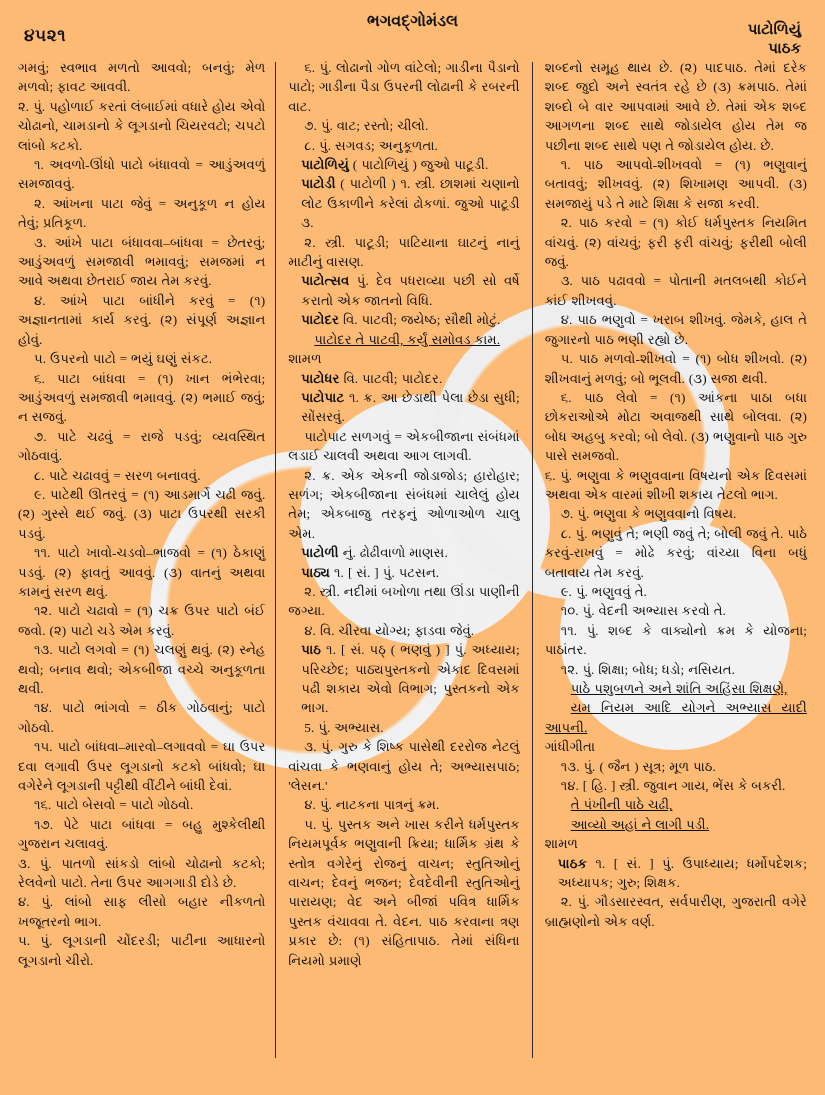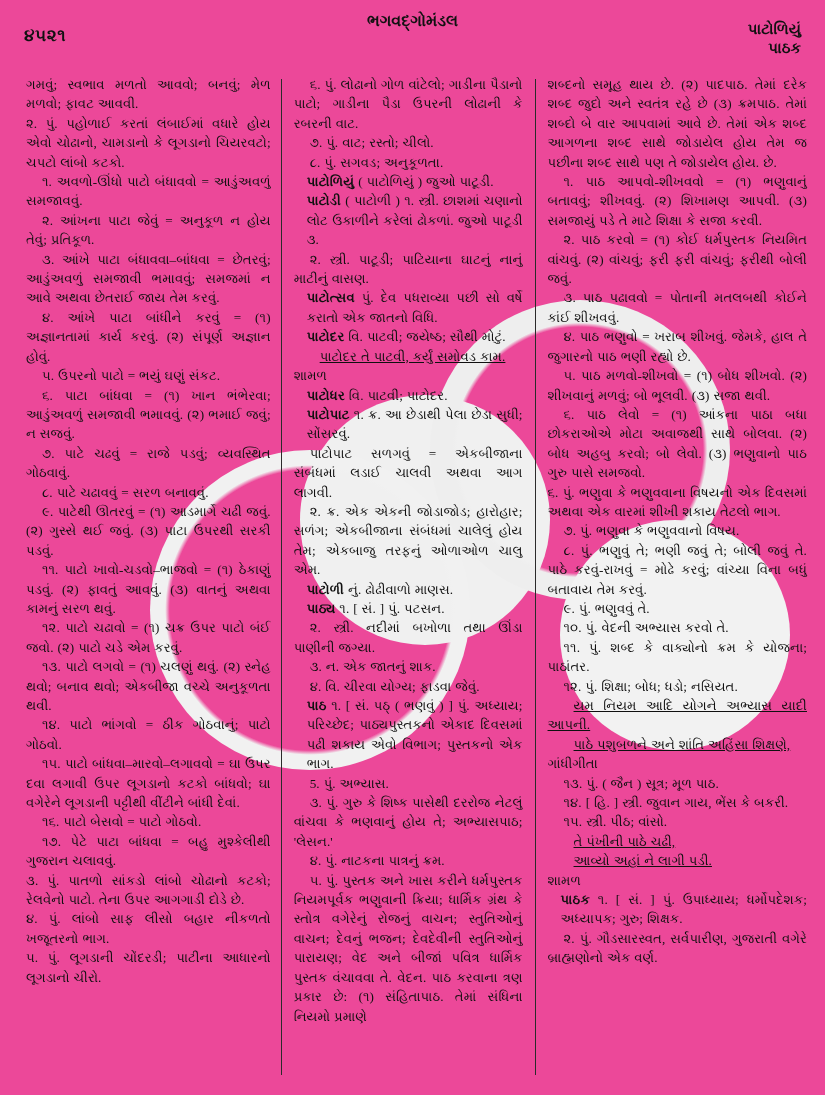--- a/index.html
+++ b/index.html
@@ -7,21 +7,21 @@
     padding: 0;
     background: #ffffff;
   }
   body {
     font-family: "Liberation Serif", "DejaVu Serif", serif;
   }
   #page {
     position: relative;
     width: 825px;
     height: 1095px;
-    background: #ec4899;
+    background: #fdba74;
     overflow: hidden;
     box-sizing: border-box;
   }
   
   .watermark {
     position: absolute;
     border-radius: 50%;
     background: #f0f0f0;
     pointer-events: none;
     z-index: 0;
@@ -70,24 +70,23 @@
   .hdr-right .hw {
     display: block;
     font-size: 15px;
     font-weight: bold;
     color: #111;
   }
 
   
   .columns {
     display: flex;
-    padding: 0 18px 0 26px;
+    padding: 0 18px 0 18px;
     box-sizing: border-box;
     height: 1010px;
-    margin-top: 17px;
   }
   .col {
     box-sizing: border-box;
     position: relative;
   }
   .col-1 { width: 258px; padding-right: 10px; }
   .col-2 { width: 256px; padding: 0 12px; }
   .col-3 { width: 275px; padding-left: 12px; }
   .col-rule {
     width: 1px;
@@ -193,21 +192,20 @@
           <p class="p-entry"><span class="hw">પાટોદર</span><span> વિ. પાટવી; જયેષ્ઠ; સૌથી મોટું.</span></p>
           <p class="verse">પાટોદર તે પાટવી, કર્યું સમોવડ કામ.</p>
           <p class="cite">શામળ</p>
           <p class="p-entry"><span class="hw">પાટોધર</span><span> વિ. પાટવી; પાટોદર.</span></p>
           <p class="p-entry"><span class="hw">પાટોપાટ</span><span> ૧. ક્ર. આ છેડાથી પેલા છેડા સુધી; સોંસરવું.</span></p>
           <p class="p-ind">પાટોપાટ સળગવું = એકબીજાના સંબંધમાં લડાઈ ચાલવી અથવા આગ લાગવી.</p>
           <p class="p-ind">૨. ક્ર. એક એકની જોડાજોડ; હારોહાર; સળંગ; એકબીજાના સંબંધમાં ચાલેલું હોય તેમ; એકબાજુ તરફનું ઓળાઓળ ચાલુ એમ.</p>
           <p class="p-entry"><span class="hw">પાટોળી</span><span> નું. ઢોઢીવાળો માણસ.</span></p>
           <p class="p-entry"><span class="hw">પાઠ્ય</span><span> ૧. [ સં. ] પું. પટસન.</span></p>
           <p class="p-ind">૨. સ્ત્રી. નદીમાં બખોળા તથા ઊંડા પાણીની જગ્યા.</p>
-          <p class="p-ind">૩. ન. એક જાતનું શાક.</p>
           <p class="p-ind">૪. વિ. ચીરવા યોગ્ય; ફાડવા જેવું.</p>
           <p class="p-entry"><span class="hw">પાઠ</span><span> ૧. [ સં. પઠ્ ( ભણવું ) ] પું. અધ્યાય; પરિચ્છેદ; પાઠ્યપુસ્તકનો એકાદ દિવસમાં પઢી શકાય એવો વિભાગ; પુસ્તકનો એક ભાગ.</span></p>
           <p class="p-ind">5. પું. અભ્યાસ.</p>
           <p class="p-ind">૩. પું. ગુરુ કે શિષ્ક પાસેથી દરરોજ નેટલું વાંચવા કે ભણવાનું હોય તે; અભ્યાસપાઠ; 'લેસન.'</p>
           <p class="p-ind">૪. પું. નાટકના પાત્રનું ક્રમ.</p>
           <p class="p-ind">૫. પું. પુસ્તક અને ખાસ કરીને ધર્મપુસ્તક નિયમપૂર્વક ભણુવાની ક્રિયા; ધાર્મિક ગ્રંથ કે સ્તોત્ર વગેરેનું રોજનું વાચન; સ્તુતિઓનું વાચન; દેવનું ભજન; દેવદેવીની સ્તુતિઓનું પારાયણ; વેદ અને બીજાં પવિત્ર ધાર્મિક પુસ્તક વંચાવવા તે. વેદન. પાઠ કરવાના ત્રણ પ્રકાર છે: (૧) સંહિતાપાઠ. તેમાં સંધિના નિયમો પ્રમાણે</p>
         </div>
       <div class="col-rule"></div>
       <div class="col col-3">
           <p class="p-flush">શબ્દનો સમૂહ થાય છે. (૨) પાદપાઠ. તેમાં દરેક શબ્દ જુદો અને સ્વતંત્ર રહે છે (૩) ક્રમપાઠ. તેમાં શબ્દો બે વાર આપવામાં આવે છે. તેમાં એક શબ્દ આગળના શબ્દ સાથે જોડાયેલ હોય તેમ જ પછીના શબ્દ સાથે પણ તે જોડાયેલ હોય. છે.</p>
@@ -217,26 +215,25 @@
           <p class="p-ind">૪. પાઠ ભણુવો = ખરાબ શીખવું. જેમકે, હાલ તે જુગારનો પાઠ ભણી રહ્યો છે.</p>
           <p class="p-ind">૫. પાઠ મળવો-શીખવો = (૧) બોધ શીખવો. (૨) શીખવાનું મળવું; બો ભૂલવી. (૩) સજા થવી.</p>
           <p class="p-ind">૬. પાઠ લેવો = (૧) આંકના પાઠા બધા છોકરાઓએ મોટા અવાજથી સાથે બોલવા. (૨) બોધ અહબુ કરવો; બો લેવો. (૩) ભણુવાનો પાઠ ગુરુ પાસે સમજવો.</p>
           <p class="p-flush">૬. પું. ભણુવા કે ભણુવવાના વિષયનો એક દિવસમાં અથવા એક વારમાં શીખી શકાય તેટલો ભાગ.</p>
           <p class="p-ind">૭. પું. ભણુવા કે ભણુવવાનો વિષય.</p>
           <p class="p-ind">૮. પું. ભણુવું તે; ભણી જવું તે; બોલી જવું તે. પાઠે કરવું-રાખવું = મોઢે કરવું; વાંચ્યા વિના બધું બતાવાય તેમ કરવું.</p>
           <p class="p-ind">૯. પું. ભણુવવું તે.</p>
           <p class="p-ind">૧૦. પું. વેદની અભ્યાસ કરવો તે.</p>
           <p class="p-ind">૧૧. પું. શબ્દ કે વાક્યોનો ક્રમ કે યોજના; પાઠાંતર.</p>
           <p class="p-ind">૧૨. પું. શિક્ષા; બોધ; ધડો; નસિયત.</p>
+          <p class="verse">પાઠે પશુબળને અને શાંતિ અહિંસા શિક્ષણે,</p>
           <p class="verse">યમ નિયમ આદિ યોગને અભ્યાસ યાદી આપની.</p>
-          <p class="verse">પાઠે પશુબળને અને શાંતિ અહિંસા શિક્ષણે,</p>
           <p class="cite">ગાંધીગીતા</p>
           <p class="p-ind">૧૩. પું. ( જૈન ) સૂત્ર; મૂળ પાઠ.</p>
           <p class="p-ind">૧૪. [ હિ. ] સ્ત્રી. જુવાન ગાય, ભેંસ કે બકરી.</p>
-          <p class="p-ind">૧૫. સ્ત્રી. પીઠ; વાંસો.</p>
           <p class="verse">તે પંખીની પાઠે ચઢી,</p>
           <p class="verse">આવ્યો અહાં ને લાગી પડી.</p>
           <p class="cite">શામળ</p>
           <p class="p-entry"><span class="hw">પાઠક</span><span> ૧. [ સં. ] પું. ઉપાધ્યાય; ધર્મોપદેશક; અધ્યાપક; ગુરુ; શિક્ષક.</span></p>
           <p class="p-ind">૨. પું. ગૌડસારસ્વત, સર્વપારીણ, ગુજરાતી વગેરે બ્રાહ્મણોનો એક વર્ણ.</p>
         </div>
     </div>
 
   </div>
 </div>

